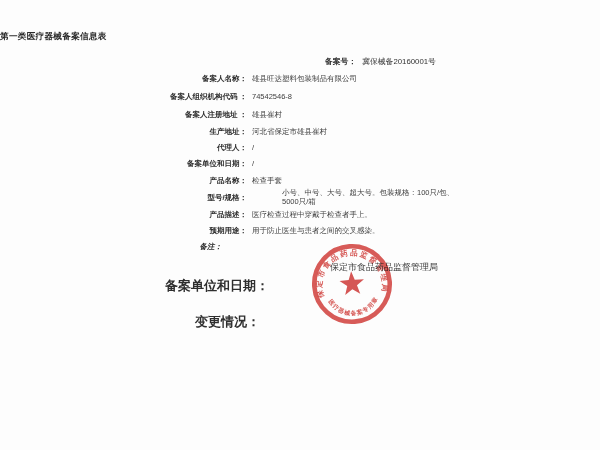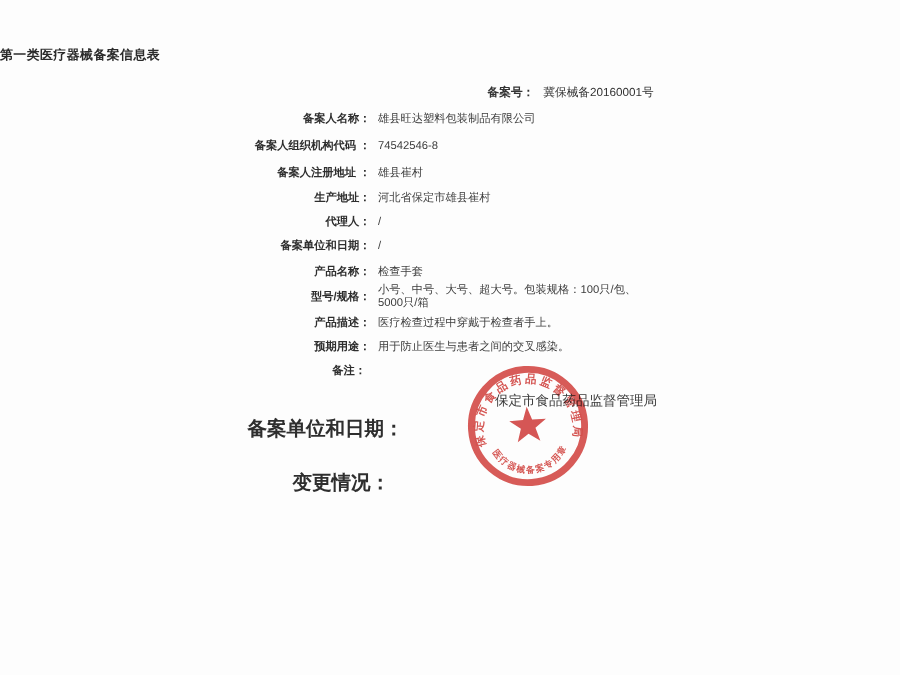--- a/index.html
+++ b/index.html
@@ -20,23 +20,23 @@
   }
   .filing-no .lbl{font-weight:bold;margin-right:6px;}
   .row{position:absolute;left:0;width:600px;font-size:7.5px;line-height:1.25;}
   .row .label{
     position:absolute;right:353px;top:0;white-space:nowrap;
     font-weight:bold;color:#2e2e2e;
   }
   .row .value{
     position:absolute;left:252px;top:0;white-space:nowrap;color:#3d3d3d;
   }
-  .row.wrap .value{white-space:normal;width:186px;}
+  .row.wrap .value{white-space:normal;width:186px;margin-left:30px;}
   .row.wrap .label{top:4.5px;}
-  .row.short-label .label{right:356px;}
+  .row.short-label .label{right:378px;font-style:italic;}
   .free-label{
     position:absolute;font-size:13px;font-weight:bold;color:#2e2e2e;white-space:nowrap;text-align:center;
   }
   .authority-block{
     position:absolute;left:330px;top:261px;font-size:9px;color:#3a3a3a;white-space:nowrap;
   }
   .date-line{
     position:absolute;left:312px;top:278px;font-size:9px;color:#3a3a3a;white-space:nowrap;
   }
   .seal{

